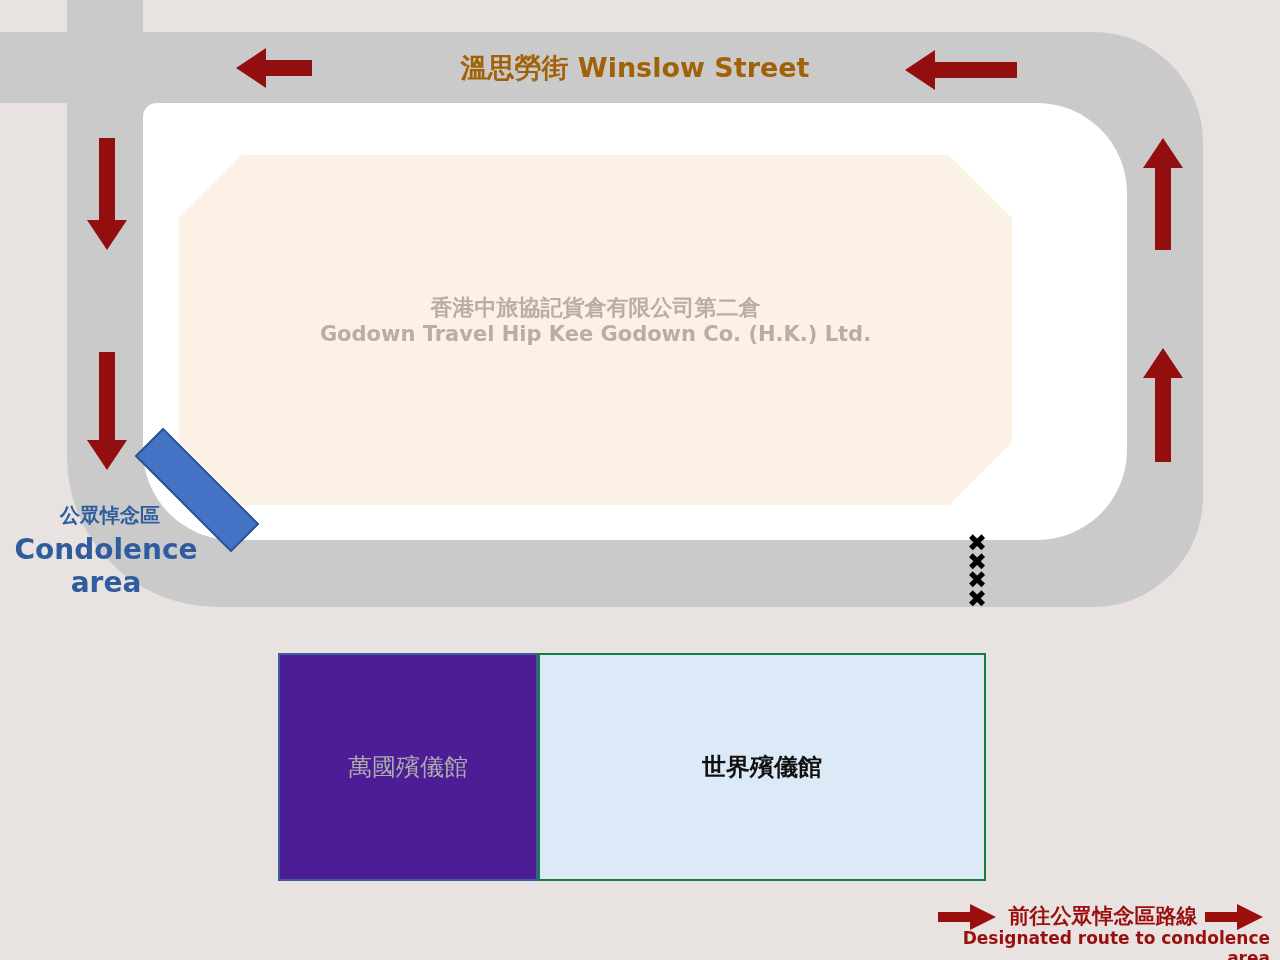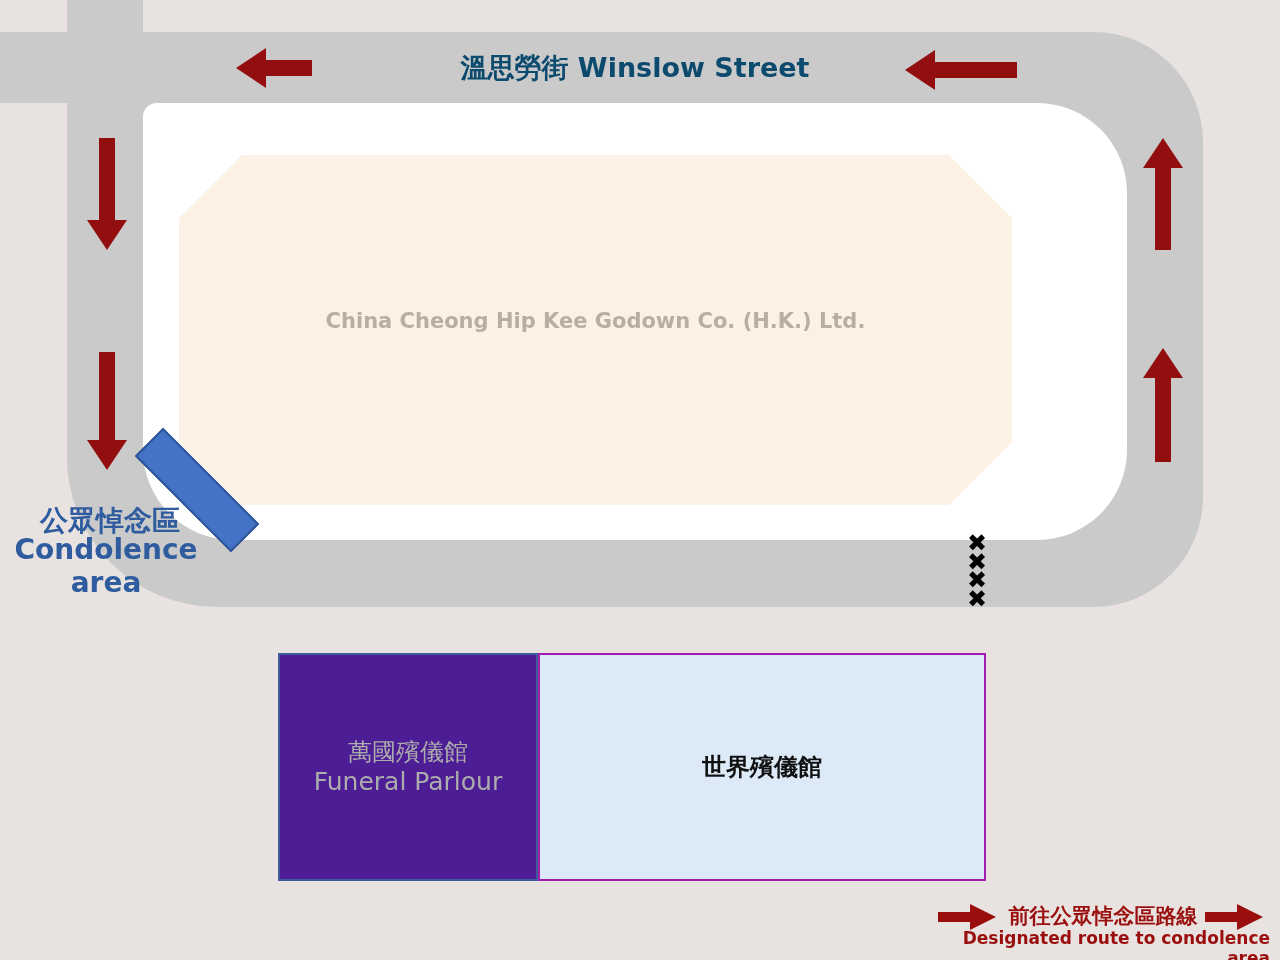--- a/index.html
+++ b/index.html
@@ -29,72 +29,73 @@
     clip-path:polygon(63px 0,calc(100% - 63px) 0,100% 63px,100% calc(100% - 63px),calc(100% - 63px) 100%,63px 100%,0 calc(100% - 63px),0 63px);
     display:flex;align-items:center;justify-content:center;
   }
   .godown-text{
     text-align:center;color:#b9aea1;font-weight:600;
     font-size:21px;line-height:26px;margin-top:-18px;
   }
   .godown-text .zh{font-size:22px;}
   
   .street-label{
-    color:#0c4a6e;font-weight:700;font-size:27px;text-align:center;
+    color:#a16207;font-weight:700;font-size:27px;text-align:center;
   }
   .winslow-label{left:143px;top:50px;width:984px;}
   .cheong-label{left:143px;top:556px;width:970px;}
   
   .arrow{fill:#930f0f;}
   
   .cond-bar{
     left:129px;top:470px;width:132px;height:36px;
     background:#4472c4;border:2px solid #2f5597;
     transform:rotate(45deg);
   }
-  .cond-zh{left:20px;top:502px;width:180px;text-align:center;color:#2e5c9e;font-weight:700;font-size:28px;}
+  .cond-zh{left:20px;top:502px;width:180px;text-align:center;color:#2e5c9e;font-weight:700;font-size:20px;}
   .cond-en{left:0px;top:533px;width:212px;text-align:center;color:#2e5c9e;font-weight:600;font-size:28px;}
   
   .xmarks{
     left:961px;top:534px;width:32px;text-align:center;
     color:#000;font-weight:900;font-size:24px;line-height:18.5px;
     white-space:pre-line;
   }
   
   .intl-box{
     left:278px;top:653px;width:260px;height:228px;
     background:#4c1d95;border:2px solid #3d5c99;box-sizing:border-box;
     display:flex;align-items:center;justify-content:center;
   }
   .intl-text{text-align:center;color:#acacac;font-size:25px;line-height:30px;}
   .intl-text .zh{font-size:24px;}
   .univ-box{
     left:538px;top:653px;width:448px;height:228px;
-    background:#dce9f7;border:2px solid #a21caf;box-sizing:border-box;
+    background:#dce9f7;border:2px solid #15803d;box-sizing:border-box;
     display:flex;align-items:center;justify-content:center;
   }
   .univ-text{text-align:center;color:#111;font-weight:600;font-size:25px;line-height:38px;}
   .univ-text .zh{font-size:24px;}
   
   .legend-zh{left:1003px;top:902px;width:200px;color:#9a0e0e;font-weight:700;font-size:21px;text-align:center;}
   .legend-en{left:938px;top:928px;width:332px;color:#9a0e0e;font-weight:700;font-size:17px;text-align:right;}
 </style>
 </head>
 <body>
 
 <div class="canvas">
 
   <div class="abs ring-outer"></div>
   <div class="abs stub-top"></div>
   <div class="abs stub-left"></div>
   <div class="abs ring-inner"></div>
 
   <div class="abs godown">
     <div class="godown-text">
-      <div>China Cheong Hip Kee Godown Co. (H.K.) Ltd.</div>
+      <div class="zh">香港中旅協記貨倉有限公司第二倉</div>
+      <div>Godown Travel Hip Kee Godown Co. (H.K.) Ltd.</div>
     </div>
   </div>
 
   <div class="abs street-label winslow-label">溫思勞街 Winslow Street</div>
 
   <svg class="abs" style="left:236px;top:48px" width="76" height="40" viewBox="0 0 76 40">
     <polygon class="arrow" points="0,20 30,0 30,12 76,12 76,28 30,28 30,40"></polygon>
   </svg>
   <svg class="abs" style="left:905px;top:50px" width="112" height="40" viewBox="0 0 112 40">
     <polygon class="arrow" points="0,20 30,0 30,12 112,12 112,28 30,28 30,40"></polygon>
@@ -119,21 +120,20 @@
   <div class="abs cond-en">Condolence area</div>
 
   <div class="abs xmarks">✖
 ✖
 ✖
 ✖</div>
 
   <div class="abs intl-box">
     <div class="intl-text">
       <div class="zh">萬國殯儀館</div>
-      <div>Funeral Parlour</div>
     </div>
   </div>
   <div class="abs univ-box">
     <div class="univ-text">
       <div class="zh">世界殯儀館</div>
     </div>
   </div>
 
   <svg class="abs" style="left:938px;top:904px" width="58" height="26" viewBox="0 0 58 26">
     <polygon points="58,13 32,0 32,8 0,8 0,18 32,18 32,26" fill="#9a0e0e"></polygon>

